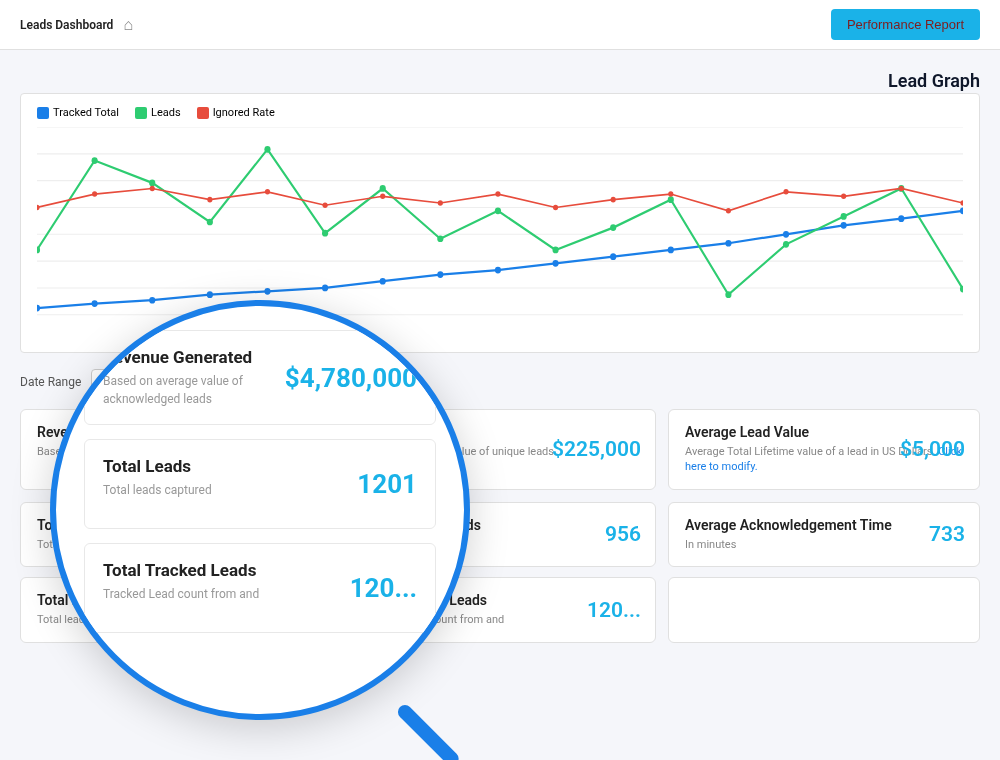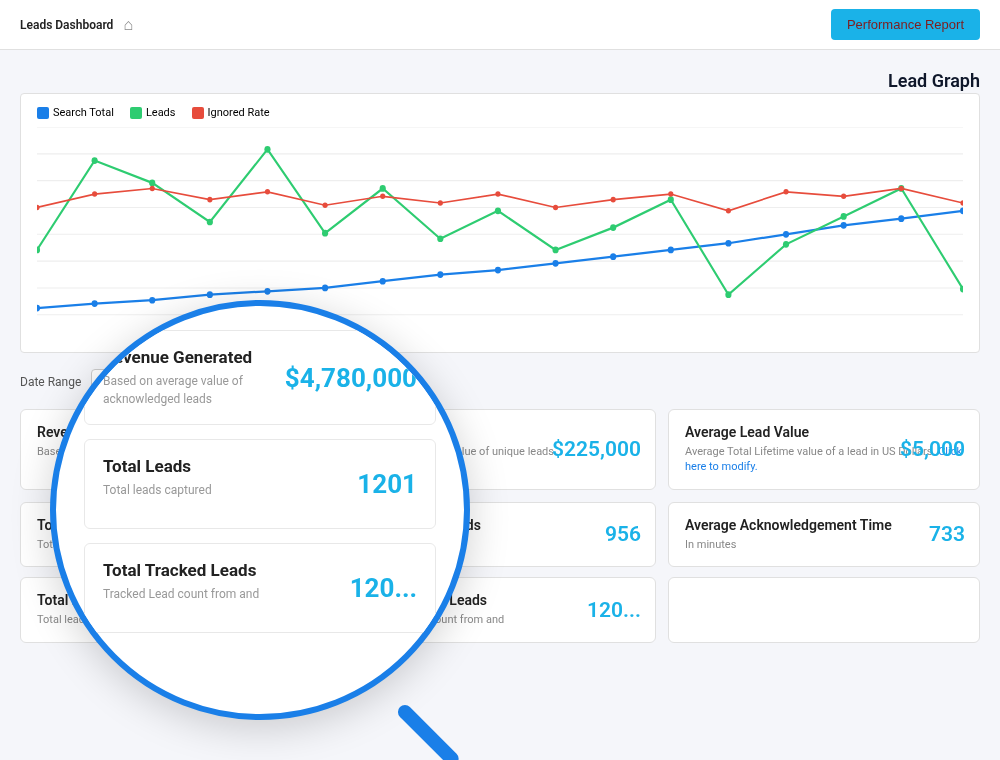--- a/index.html
+++ b/index.html
@@ -238,21 +238,21 @@
 
 <div class="main">
 
   <div class="section-title">Lead Graph</div>
 
   <div class="chart-container">
 
     <div class="chart-legend">
       <div class="legend-item">
         <div class="legend-dot" style="background:#1a7fe8;"></div>
-        <span>Search Total</span>
+        <span>Tracked Total</span>
       </div>
       <div class="legend-item">
         <div class="legend-dot" style="background:#2ecc71;"></div>
         <span>Leads</span>
       </div>
       <div class="legend-item">
         <div class="legend-dot" style="background:#e74c3c;"></div>
         <span>Ignored Rate</span>
       </div>
     </div>

